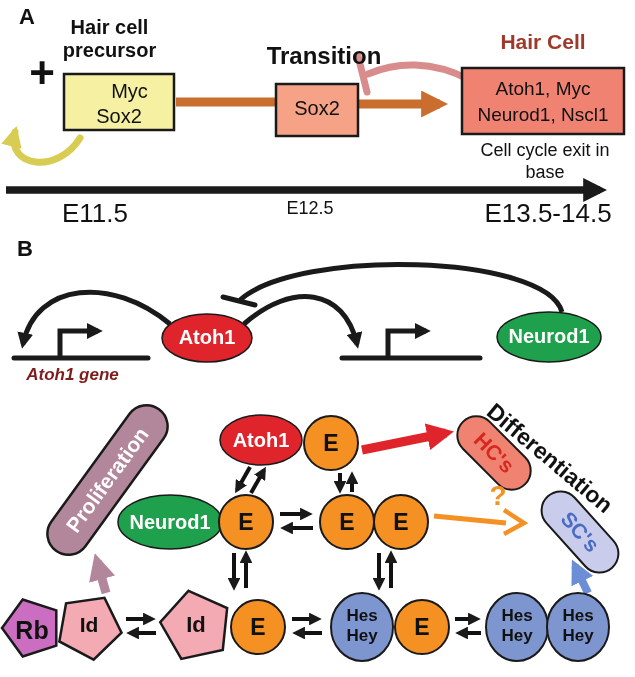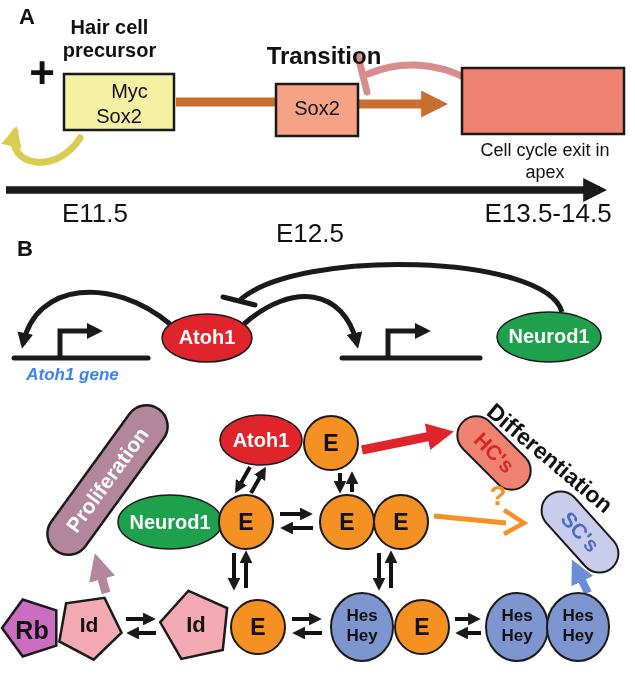--- a/index.html
+++ b/index.html
@@ -109,30 +109,35 @@
   <div class="t b" style="left:37px;top:16px;width:145px;font-size:20px;line-height:1.15;">Hair cell precursor</div>
   <div class="t b" style="left:20px;top:48px;width:44px;font-size:44px;font-weight:900;">+</div>
   <div class="t b" style="left:64px;top:79px;width:110px;font-size:20px;line-height:1.25;font-weight:normal;">
     <span style="display:block;padding-left:21px;">Myc</span>
     <span style="display:block;">Sox2</span>
   </div>
 
   <div class="t b" style="left:264px;top:42px;width:120px;font-size:24px;">Transition</div>
   <div class="t" style="left:276px;top:97px;width:82px;font-size:20px;">Sox2</div>
 
-  <div class="t" style="left:460px;top:140px;width:170px;font-size:18px;line-height:1.2;">Cell cycle exit in apex</div>
+  <div class="t b" style="left:458px;top:30px;width:170px;font-size:21px;color:#9e3a2b;">Hair Cell</div>
+  <div class="t" style="left:462px;top:76px;width:162px;font-size:19px;line-height:1.35;">
+    <span style="display:block;">Atoh1, Myc</span>
+    <span style="display:block;">Neurod1, Nscl1</span>
+  </div>
+  <div class="t" style="left:460px;top:140px;width:170px;font-size:18px;line-height:1.2;">Cell cycle exit in base</div>
 
   <div class="t" style="left:35px;top:198px;width:120px;font-size:26px;">E11.5</div>
-  <div class="t" style="left:250px;top:198px;width:120px;font-size:26px;margin-top:20px;">E12.5</div>
+  <div class="t" style="left:250px;top:198px;width:120px;font-size:18px;">E12.5</div>
   <div class="t" style="left:458px;top:198px;width:180px;font-size:26px;">E13.5-14.5</div>
 
   <div class="t b" style="left:10px;top:236px;width:30px;font-size:22px;">B</div>
   <div class="t b w" style="left:162px;top:326px;width:90px;font-size:20px;">Atoh1</div>
   <div class="t b w" style="left:497px;top:325px;width:104px;font-size:20px;">Neurod1</div>
-  <div class="t b it" style="left:10px;top:365px;width:125px;font-size:17px;color:#3b82f6;font-style:italic;">Atoh1 gene</div>
+  <div class="t b it" style="left:10px;top:365px;width:125px;font-size:17px;color:#7f1d1d;font-style:italic;">Atoh1 gene</div>
 
   <div class="t b w flexc" style="left:20px;top:459px;width:175px;height:42px;font-size:21px;transform:rotate(-54deg);">Proliferation</div>
   <div class="t b" style="left:450px;top:445px;width:200px;height:26px;font-size:23px;transform:rotate(40deg);">Differentiation</div>
   <div class="t b flexc" style="left:450px;top:434px;width:88px;height:38px;font-size:21px;color:#d6281e;transform:rotate(45deg);">HC's</div>
   <div class="t b flexc" style="left:532px;top:513px;width:96px;height:38px;font-size:21px;color:#4a6cc3;transform:rotate(48deg);">SC's</div>
 
   <div class="t b w" style="left:219px;top:429px;width:84px;font-size:20px;">Atoh1</div>
   <div class="t b w" style="left:118px;top:511px;width:104px;font-size:20px;">Neurod1</div>
 
   <div class="t b" style="left:316px;top:430px;width:30px;font-size:23px;">E</div>

